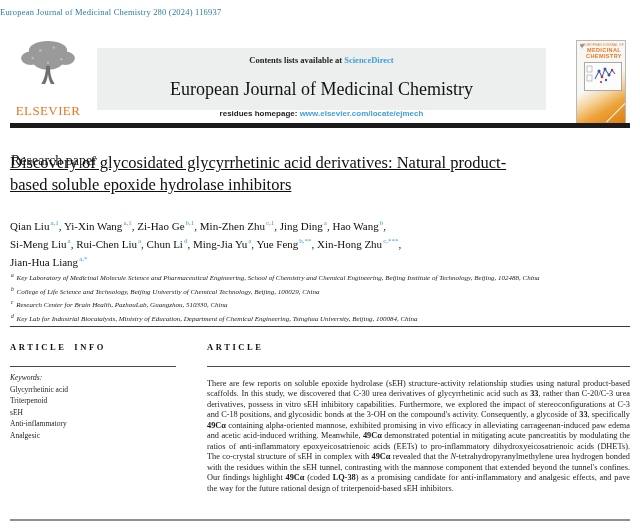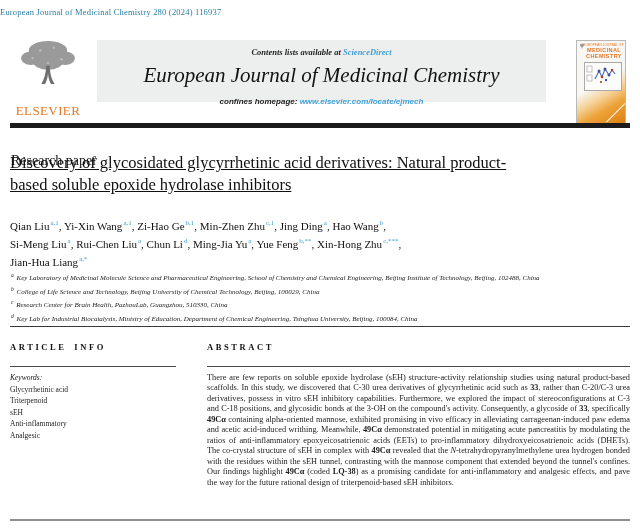--- a/index.html
+++ b/index.html
@@ -8,24 +8,24 @@
 
   .citation{position:absolute;top:7px;left:0;width:100%;
             font-size:8.5px;color:#2b7da3;letter-spacing:.2px;}
 
   
   .logo{position:absolute;top:39px;left:10px;width:76px;text-align:center;}
   .logo svg{display:block;margin:0 auto;}
   .logo .els{color:#e87722;font-size:13px;letter-spacing:.4px;margin-top:18px;font-weight:400;}
 
   
-  .banner{position:absolute;top:40px;left:97px;width:449px;height:62px;background:#edefee;text-align:center;font-style:italic;}
+  .banner{position:absolute;top:48px;left:97px;width:449px;height:62px;background:#edefee;text-align:center;}
   .banner .contents{margin-top:7px;font-size:8.5px;font-weight:bold;color:#222;}
   .banner .sd{color:#41a0d8;}
-  .banner .jtitle{font-size:21px;margin-top:6px;color:#111;}
+  .banner .jtitle{font-size:18px;margin-top:14px;color:#111;}
   .banner .homepage{font-family:"Liberation Sans",sans-serif;font-size:8px;font-weight:bold;margin-top:9px;color:#222;}
   .banner .url{color:#41a0d8;text-align:center;}
 
   
   .cover{position:absolute;top:40px;left:576px;width:48px;height:82px;border:1px solid #b8b8b8;
          overflow:hidden;background:linear-gradient(150deg,#f8f7f3 50%,#f5d39b 64%,#eca339 78%,#dd7f10 100%);}
   .cover .ctree{position:absolute;top:2px;left:2px;}
   .cover .ct1{margin-top:2px;font-family:"Liberation Sans",sans-serif;font-size:3px;color:#e87722;
               text-align:center;letter-spacing:.2px;line-height:4px;margin-left:6px;margin-right:1px;}
   .cover .ct2{font-family:"Liberation Sans",sans-serif;font-size:5.5px;font-weight:bold;color:#e87722;
@@ -47,21 +47,21 @@
   .affils sup{font-size:5.5px;margin-right:1px;}
 
   .hr1{position:absolute;top:326px;left:10px;width:620px;border-top:1px solid #3a3a3a;}
 
   .cols{position:absolute;top:339px;left:10px;width:620px;display:grid;
         grid-template-columns:166px 1fr;column-gap:31px;}
   .colhead{font-size:8.5px;font-weight:bold;letter-spacing:2.6px;word-spacing:3px;
            padding:3px 0 14px 0;border-bottom:1px solid #4a4a4a;color:#111;}
   .kwblock{margin-top:5px;font-size:7.5px;line-height:11.6px;color:#222;}
   .kwlabel{font-style:italic;}
-  .abstract{margin-top:6px;font-size:8.3px;line-height:10.45px;text-align:justify;color:#1c1c1c;}
+  .abstract{margin-top:12px;font-size:8.3px;line-height:10.45px;text-align:justify;color:#1c1c1c;}
   .abstract b{font-weight:bold;}
   .abstract i{font-style:italic;}
 
   .bottomline{position:absolute;top:519px;left:10px;width:620px;height:2px;background:#8f8f8f;}
 </style>
 </head>
 <body>
 
 <div class="citation">European Journal of Medicinal Chemistry 280 (2024) 116937</div>
 
@@ -84,21 +84,21 @@
   </svg>
   <div class="els">ELSEVIER</div>
 </div>
 
 <div class="banner">
   <div class="contents">
     <span>Contents lists available at </span><span class="sd">ScienceDirect</span>
   </div>
   <div class="jtitle">European Journal of Medicinal Chemistry</div>
   <div class="homepage">
-    <span>confines homepage: </span><span class="url">www.elsevier.com/locate/ejmech</span>
+    <span>residues homepage: </span><span class="url">www.elsevier.com/locate/ejmech</span>
   </div>
 </div>
 
 <div class="cover">
   <svg class="ctree" width="6" height="6" viewBox="0 0 60 48">
     <g fill="#9a9a9a">
         <ellipse cx="30" cy="14" rx="22" ry="12"></ellipse>
         <ellipse cx="30" cy="24" rx="16" ry="9"></ellipse>
       </g>
     <path d="M28 28 L26 47 L34 47 L32 28 Z" fill="#6f6f6f"></path>
@@ -148,18 +148,18 @@
       <div>
           <div>Glycyrrhetinic acid</div>
           <div>Triterpenoid</div>
           <div>sEH</div>
           <div>Anti-inflammatory</div>
           <div>Analgesic</div>
         </div>
     </div>
   </div>
   <div>
-    <div class="colhead">ABSTRACT</div>
+    <div class="colhead">ARTICLE</div>
     <div class="abstract"><span>There are few reports on soluble epoxide hydrolase (sEH) structure-activity relationship studies using natural product-based scaffolds. In this study, we discovered that C-30 urea derivatives of glycyrrhetinic acid such as </span><b>33</b><span>, rather than C-20/C-3 urea derivatives, possess in vitro sEH inhibitory capabilities. Furthermore, we explored the impact of stereoconfigurations at C-3 and C-18 positions, and glycosidic bonds at the 3-OH on the compound's activity. Consequently, a glycoside of </span><b>33</b><span>, specifically </span><b>49Cα</b><span> containing alpha-oriented mannose, exhibited promising in vivo efficacy in alleviating carrageenan-induced paw edema and acetic acid-induced writhing. Meanwhile, </span><b>49Cα</b><span> demonstrated potential in mitigating acute pancreatitis by modulating the ratios of anti-inflammatory epoxyeicosatrienoic acids (EETs) to pro-inflammatory dihydroxyeicosatrienoic acids (DHETs). The co-crystal structure of sEH in complex with </span><b>49Cα</b><span> revealed that the </span><i>N</i><span>-tetrahydropyranylmethylene urea hydrogen bonded with the residues within the sEH tunnel, contrasting with the mannose component that extended beyond the tunnel's confines. Our findings highlight </span><b>49Cα</b><span> (coded </span><b>LQ-38</b><span>) as a promising candidate for anti-inflammatory and analgesic effects, and pave the way for the future rational design of triterpenoid-based sEH inhibitors.</span></div>
   </div>
 </div>
 
 <div class="bottomline"></div>
 
 </body></html>

